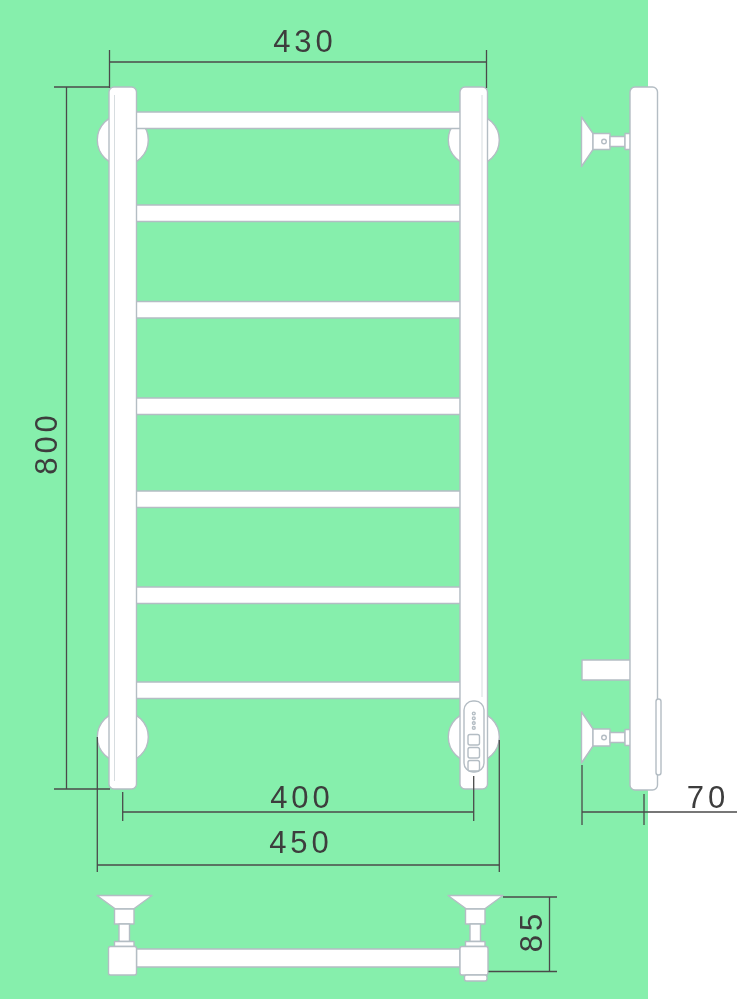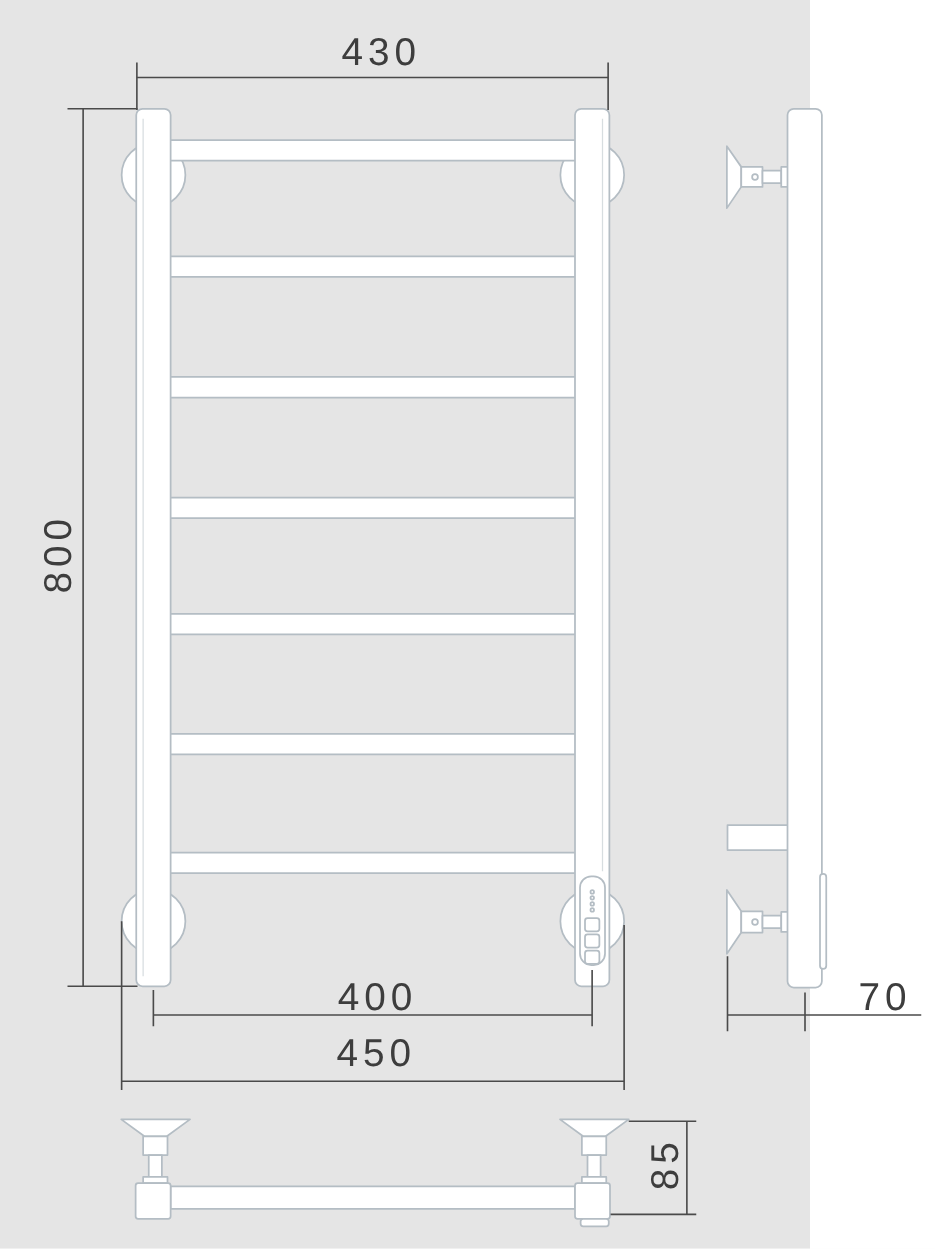--- a/index.html
+++ b/index.html
@@ -1,16 +1,16 @@
 <!DOCTYPE html>
 <html><head>
 <meta charset="utf-8">
 <style>
   html,body{margin:0;padding:0;background:#ffffff;overflow:hidden;}
-  .canvas{position:relative;width:648px;height:999px;background:#e5e5e5;
+  .canvas{position:relative;width:648px;height:999px;background:#86efac;
           font-family:"Liberation Sans", sans-serif;text-align:center;}
   svg{display:block;}
   .product{stroke:#b4bdc4;stroke-width:1.4;fill:none;stroke-linejoin:round;}
   .pf{fill:#ffffff;}
   .hl{stroke:#d7dde0;stroke-width:1;fill:none;}
   .dim{stroke:#4a4a4a;stroke-width:1.3;fill:none;}
   .dimtext{font-family:"Liberation Sans", sans-serif;font-size:31px;
            font-weight:400;fill:#3d3d3d;letter-spacing:4px;}
 </style>
 </head>

